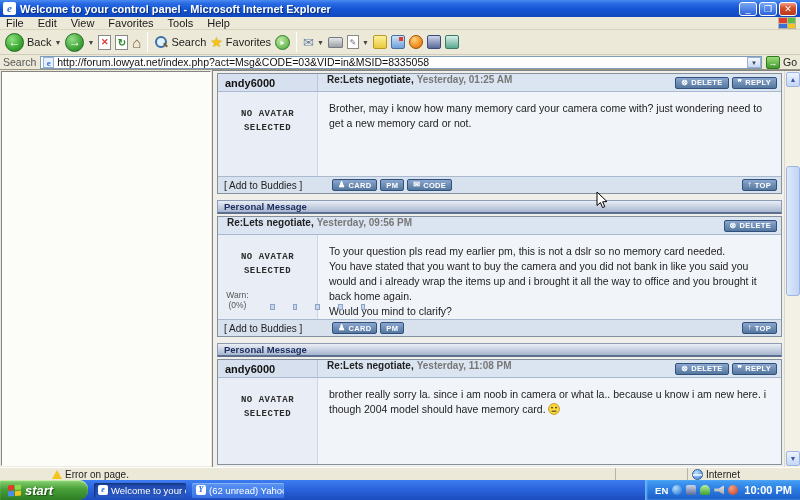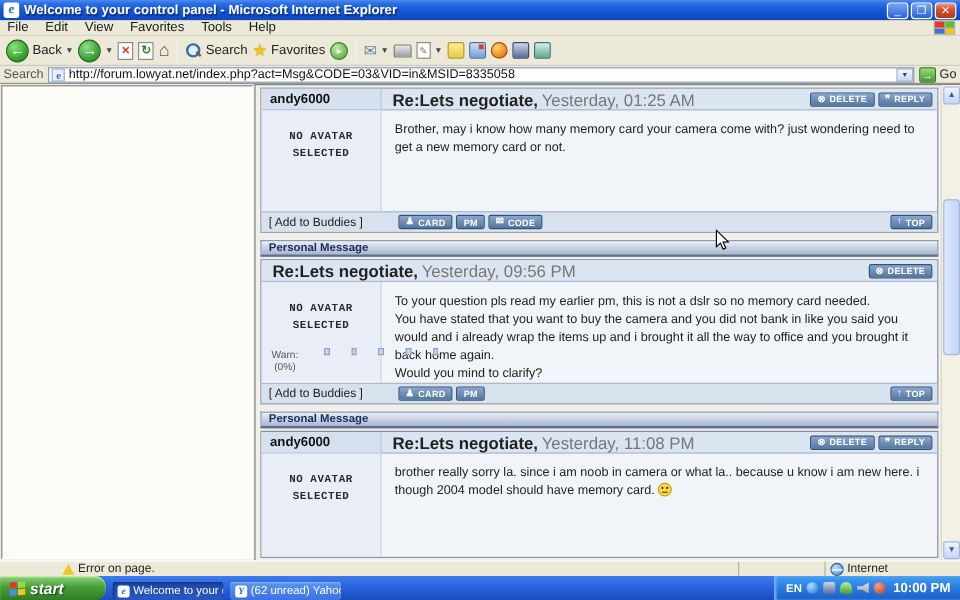--- a/index.html
+++ b/index.html
@@ -82,34 +82,34 @@
   .leftframe { position:absolute; left:1px; top:71px; width:210px; height:395px; background:#fcfcf9;
     border:1px solid; border-color:#848484 #fff #fff #848484; }
   .mainframe { position:absolute; left:212px; top:70px; width:588px; height:397px; background:#f0efe9;
     border-left:1px solid #848484; border-top:1px solid #848484; }
   .mcontent { position:absolute; left:2px; top:0; right:16px; bottom:0; overflow:hidden; }
 
   .post { margin:2px 2px 0 2px; border:1px solid #86919f; background:#f1f4f9; }
   .post-header { display:flex; align-items:stretch; height:18px; border-bottom:1px solid #a9b9cf; background:#dbe4f1; }
   .ph-author { width:100px; border-right:1px solid #bac7da; background:#d7e0ee; display:flex; align-items:center;
     padding-left:7px; font-size:11px; font-weight:bold; color:#111; }
-  .ph-subject { flex:1; display:flex; align-items:center; padding-left:9px; font-size:14px; color:#222; }
-  .ph-subject .time { font-weight:normal; color:#777; margin-left:3px; }
+  .ph-subject { flex:1; display:flex; align-items:flex-start; padding-left:9px; font-size:10px; color:#222; }
+  .ph-subject .time { font-weight:bold; color:#777; margin-left:3px; }
   .ph-buttons { display:flex; align-items:center; gap:3px; margin-right:4px; }
 
   .btn { display:inline-flex; align-items:center; gap:3px; height:12px; padding:0 5px;
     background:linear-gradient(#8aa6cf,#54779e); border:1px solid #31517c; border-radius:2px;
     color:#fff; font-size:7.5px; font-weight:bold; letter-spacing:.3px; }
   .btn .bico { font-size:8px; line-height:8px; }
 
   .post-body { display:flex; align-items:stretch; }
   .pb-left { width:100px; border-right:1px solid #ccd6e4; background:#e9eef6; position:relative; text-align:center; flex:none; }
   .no-avatar { margin-top:15px; font-family:Liberation Mono, monospace; font-weight:bold; font-size:9px;
     letter-spacing:.5px; color:#2b2b2b; line-height:14px; }
-  .warnrow { position:absolute; left:5px; bottom:9px; display:flex; align-items:flex-start; gap:18px;
+  .warnrow { position:absolute; left:5px; bottom:9px; display:flex; align-items:flex-end; gap:18px;
     font-size:8.5px; color:#555; }
   .warn-sq { width:6px; height:6px; border:1px solid #8ba3c9; background:#c7d6ea; }
   .pb-msg { flex:1; padding:9px 10px 6px 11px; font-size:10.5px; color:#222; line-height:15px; }
   .pb-msg p { margin:0; }
   .smiley { display:inline-block; vertical-align:-2px; }
 
   .post-footer { display:flex; align-items:center; height:17px; border-top:1px solid #a9b9cf; background:#d8e2ef; }
   .pf-left { width:100px; padding-left:6px; font-size:10px; color:#222; flex:none; }
   .pf-btns { display:flex; align-items:center; gap:3px; margin-left:14px; }
   .pf-top { margin-left:auto; margin-right:4px; }
@@ -134,21 +134,21 @@
   .scell.small { width:72px; }
   .scell.zone { width:112px; border-right:none; }
   .warnico { width:0; height:0; border-left:5px solid transparent; border-right:5px solid transparent;
     border-bottom:9px solid #f5c51d; position:relative; }
   .globeico { width:11px; height:11px; border-radius:50%; background:radial-gradient(circle at 35% 30%,#bfe0ff,#3a7fd0);
     border:1px solid #2a5fa8; position:relative; }
   .globeico::after { content:""; position:absolute; left:0; top:4px; width:9px; height:2px; background:rgba(255,255,255,.7); }
 
   
   .taskbar { position:absolute; left:0; top:480px; width:800px; height:20px;
-    background:linear-gradient(#3c7cf0 0%,#2a64dc 45%,#1c4cc0 100%); display:flex; align-items:flex-end; }
+    background:linear-gradient(#3c7cf0 0%,#2a64dc 45%,#1c4cc0 100%); display:flex; align-items:center; }
   .startbtn { height:20px; width:88px; border-radius:0 9px 9px 0;
     background:linear-gradient(#8ed477 0%,#48a038 45%,#2e7d24 100%); box-shadow:inset 0 1px 1px #c8f0b0;
     display:flex; align-items:center; gap:4px; padding-left:8px; }
   .startflag { width:13px; height:11px; display:grid; grid-template-columns:1fr 1fr; grid-template-rows:1fr 1fr; gap:1px; transform:skewY(-4deg);}
   .startflag span:nth-child(1){background:#e23a2c;} .startflag span:nth-child(2){background:#8ddc4e;}
   .startflag span:nth-child(3){background:#4a8df0;} .startflag span:nth-child(4){background:#f5c51d;}
   .startlabel { color:#fff; font:italic bold 13px "Liberation Sans",sans-serif; text-shadow:1px 1px 1px #1c4a12; padding-right:4px; }
   .task { height:15px; width:92px; margin-left:6px; border-radius:2px; display:flex; align-items:center; gap:3px;
     padding:0 4px; font-size:9.5px; color:#fff; white-space:nowrap; overflow:hidden; }
   .task.active { background:linear-gradient(#1e47a8,#2a58c4); box-shadow:inset 1px 1px 2px #12306e; }

